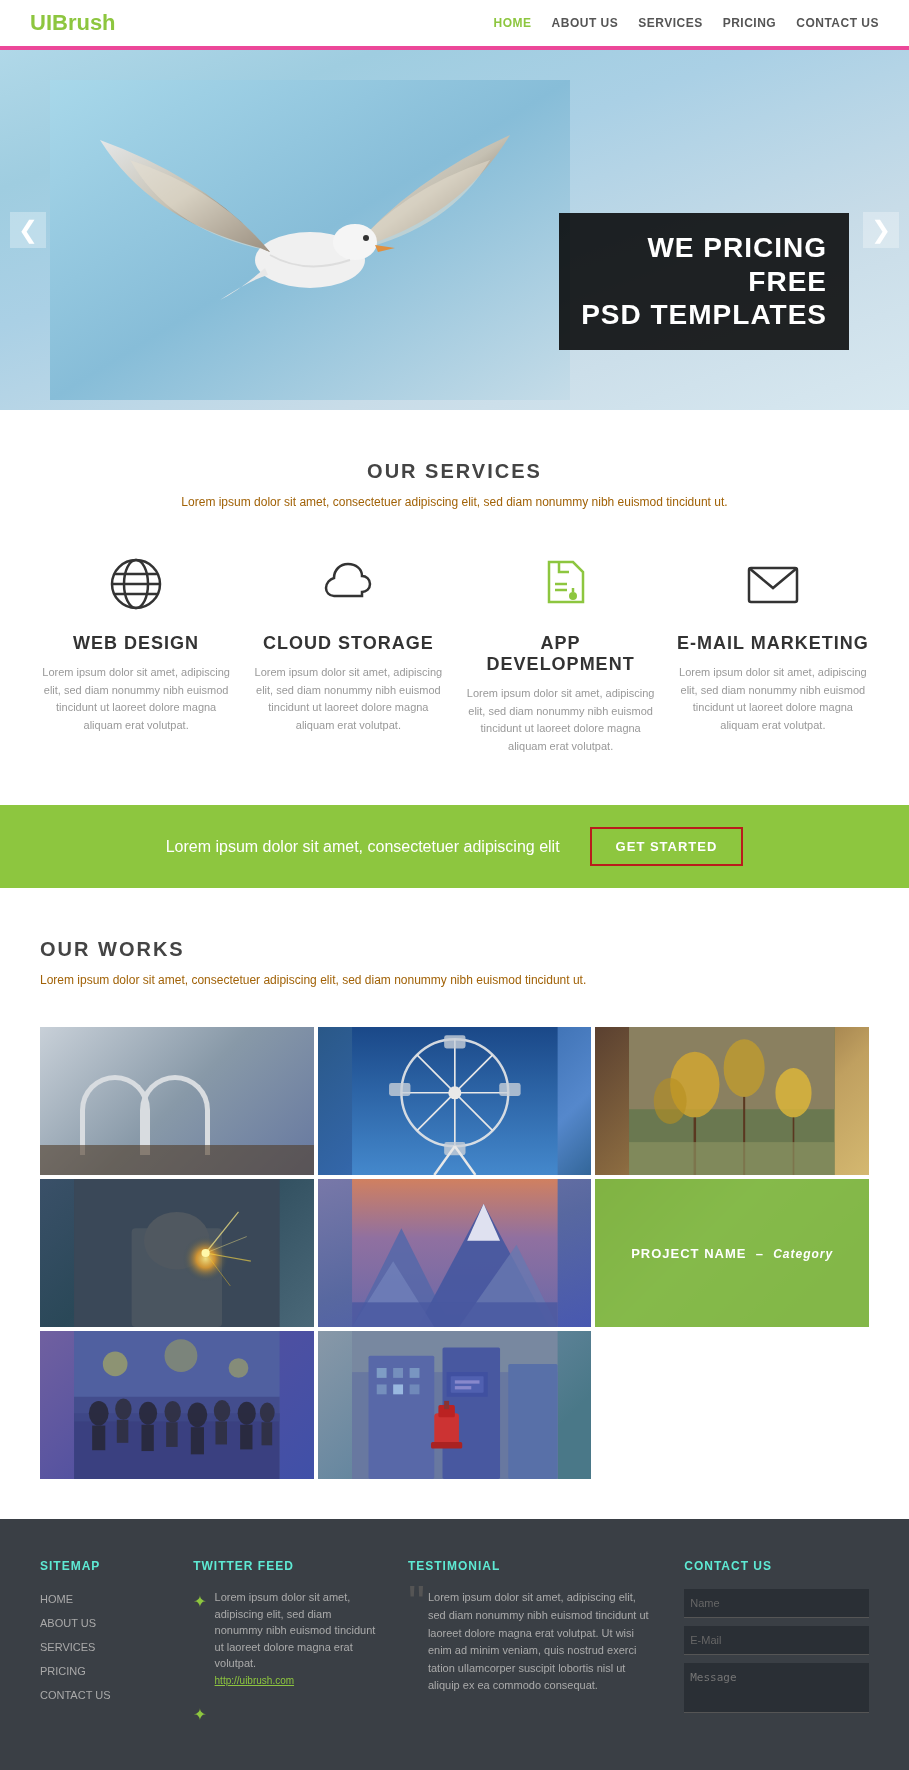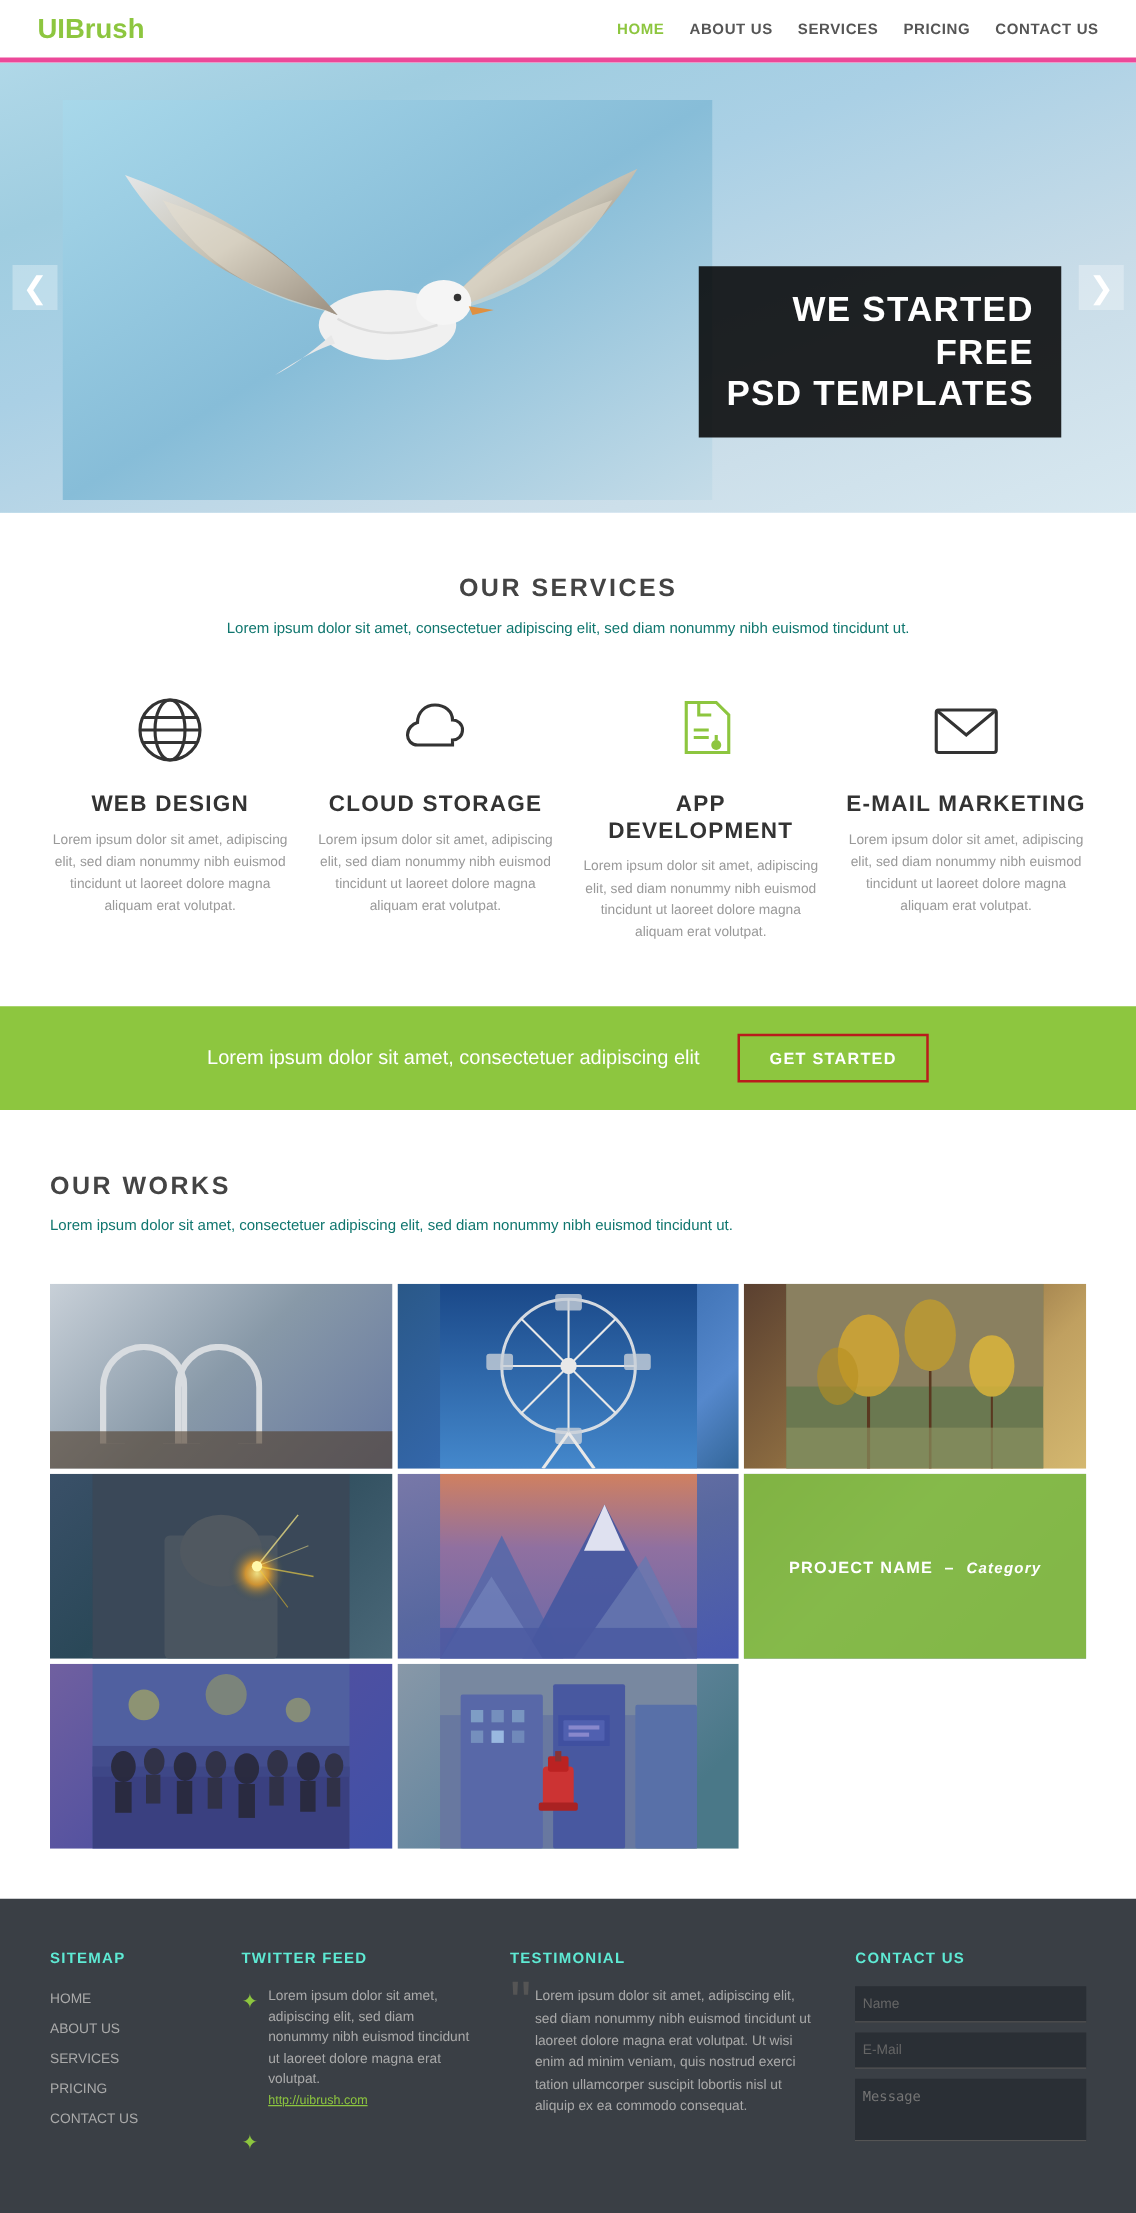--- a/index.html
+++ b/index.html
@@ -97,21 +97,21 @@
     }
     .section-title {
       font-size: 20px;
       font-weight: 600;
       color: #444;
       letter-spacing: 2px;
       margin-bottom: 12px;
     }
     .section-subtitle {
       font-size: 12px;
-      color: #0f766e;
+      color: #a16207;
       margin-bottom: 40px;
     }
     .services-grid {
       display: grid;
       grid-template-columns: repeat(4, 1fr);
       gap: 20px;
     }
     .service-item { text-align: center; }
     .service-icon {
       width: 70px;
@@ -332,21 +332,21 @@
 
     <circle cx="316" cy="158" r="3" fill="#333"></circle>
 
     <path d="M215,188 Q190,210 170,220 Q200,200 218,195 Z" fill="#e8e8e8"></path>
 
     <path d="M220,175 Q255,195 300,180" stroke="#ddd" stroke-width="2" fill="none"></path>
   </svg>
 
   <div class="hero-text-box">
     <h1>
-      <span>WE STARTED</span><br>
+      <span>WE PRICING</span><br>
       <span>FREE</span><br>
       <span>PSD TEMPLATES</span>
     </h1>
   </div>
   <button class="hero-nav-btn left">❮</button>
   <button class="hero-nav-btn right">❯</button>
 </section>
 
 <section class="services-section">
   <h2 class="section-title">OUR SERVICES</h2>

